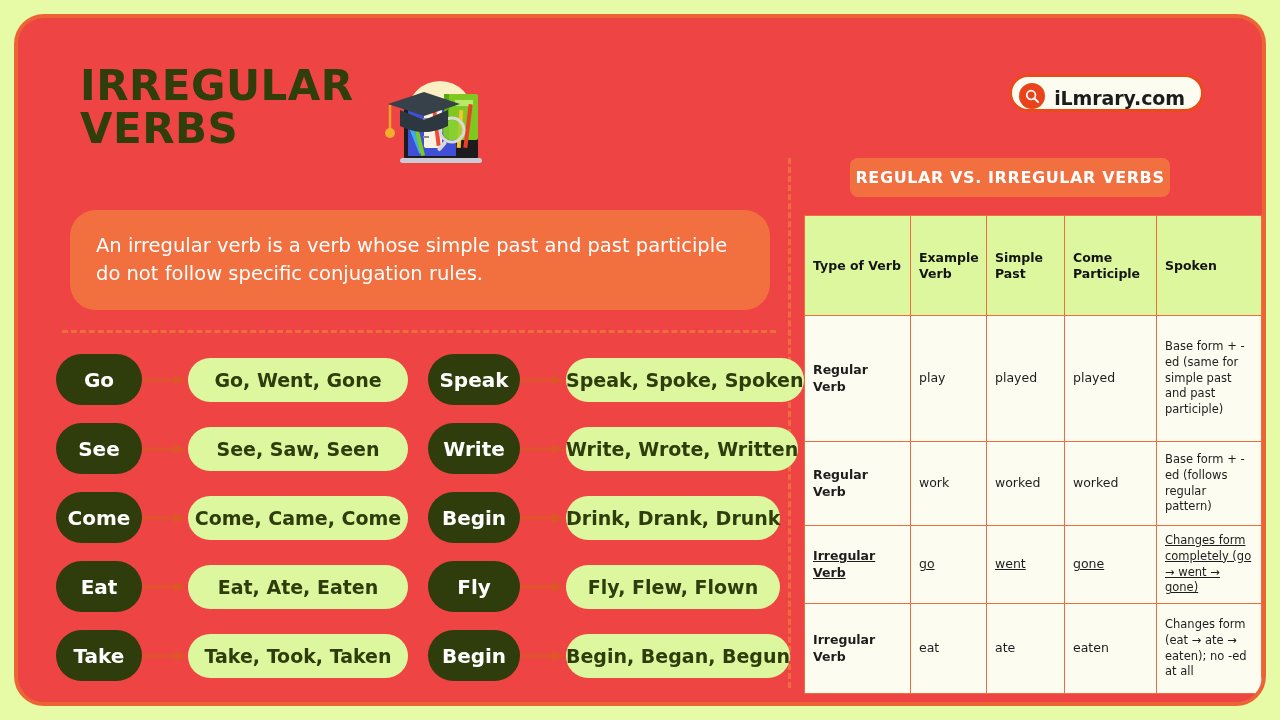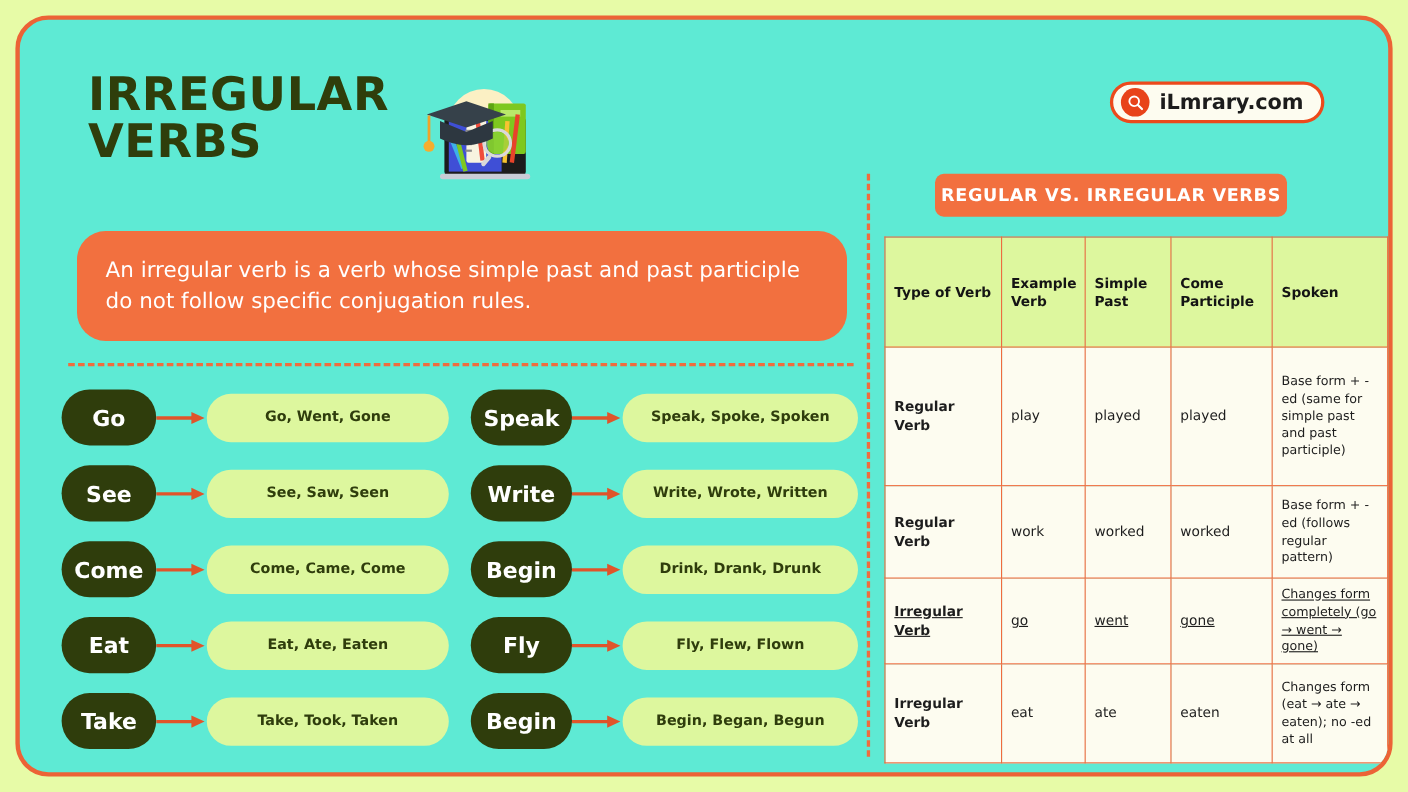--- a/index.html
+++ b/index.html
@@ -14,21 +14,21 @@
     background: #e7fba7;
     font-family: "Liberation Sans", sans-serif;
   }
 
   .poster {
     position: absolute;
     left: 14px;
     top: 14px;
     width: 1252px;
     height: 692px;
-    background: #5eead4;
+    background: #ef4444;
     border: 4px solid #ec6336;
     border-radius: 30px;
     overflow: hidden;
   }
 
   
   .title-block {
     position: absolute;
     left: 62px;
     top: 46px;
@@ -53,21 +53,21 @@
     height: 96px;
   }
 
   
   .logo {
     position: absolute;
     right: 58px;
     top: 56px;
     height: 38px;
     display: flex;
-    align-items: center;
+    align-items: flex-end;
     gap: 9px;
     padding: 0 16px 0 7px;
     border: 3px solid #ec4a1c;
     border-radius: 22px;
     background: #fdfcf0;
   }
   .logo-badge {
     width: 26px;
     height: 26px;
     border-radius: 50%;
@@ -163,21 +163,21 @@
   }
   .verb-forms {
     flex: 1;
     height: 44px;
     background: #ddf79e;
     border-radius: 22px;
     display: flex;
     align-items: center;
     justify-content: center;
     color: #2f3d0c;
-    font-size: 13px;
+    font-size: 19px;
     font-weight: 800;
     font-family: "DejaVu Sans", sans-serif;
     white-space: nowrap;
   }
   .verb-grid .col-right .verb-chip { width: 92px; }
 
   
   .table-banner {
     position: absolute;
     left: 832px;

